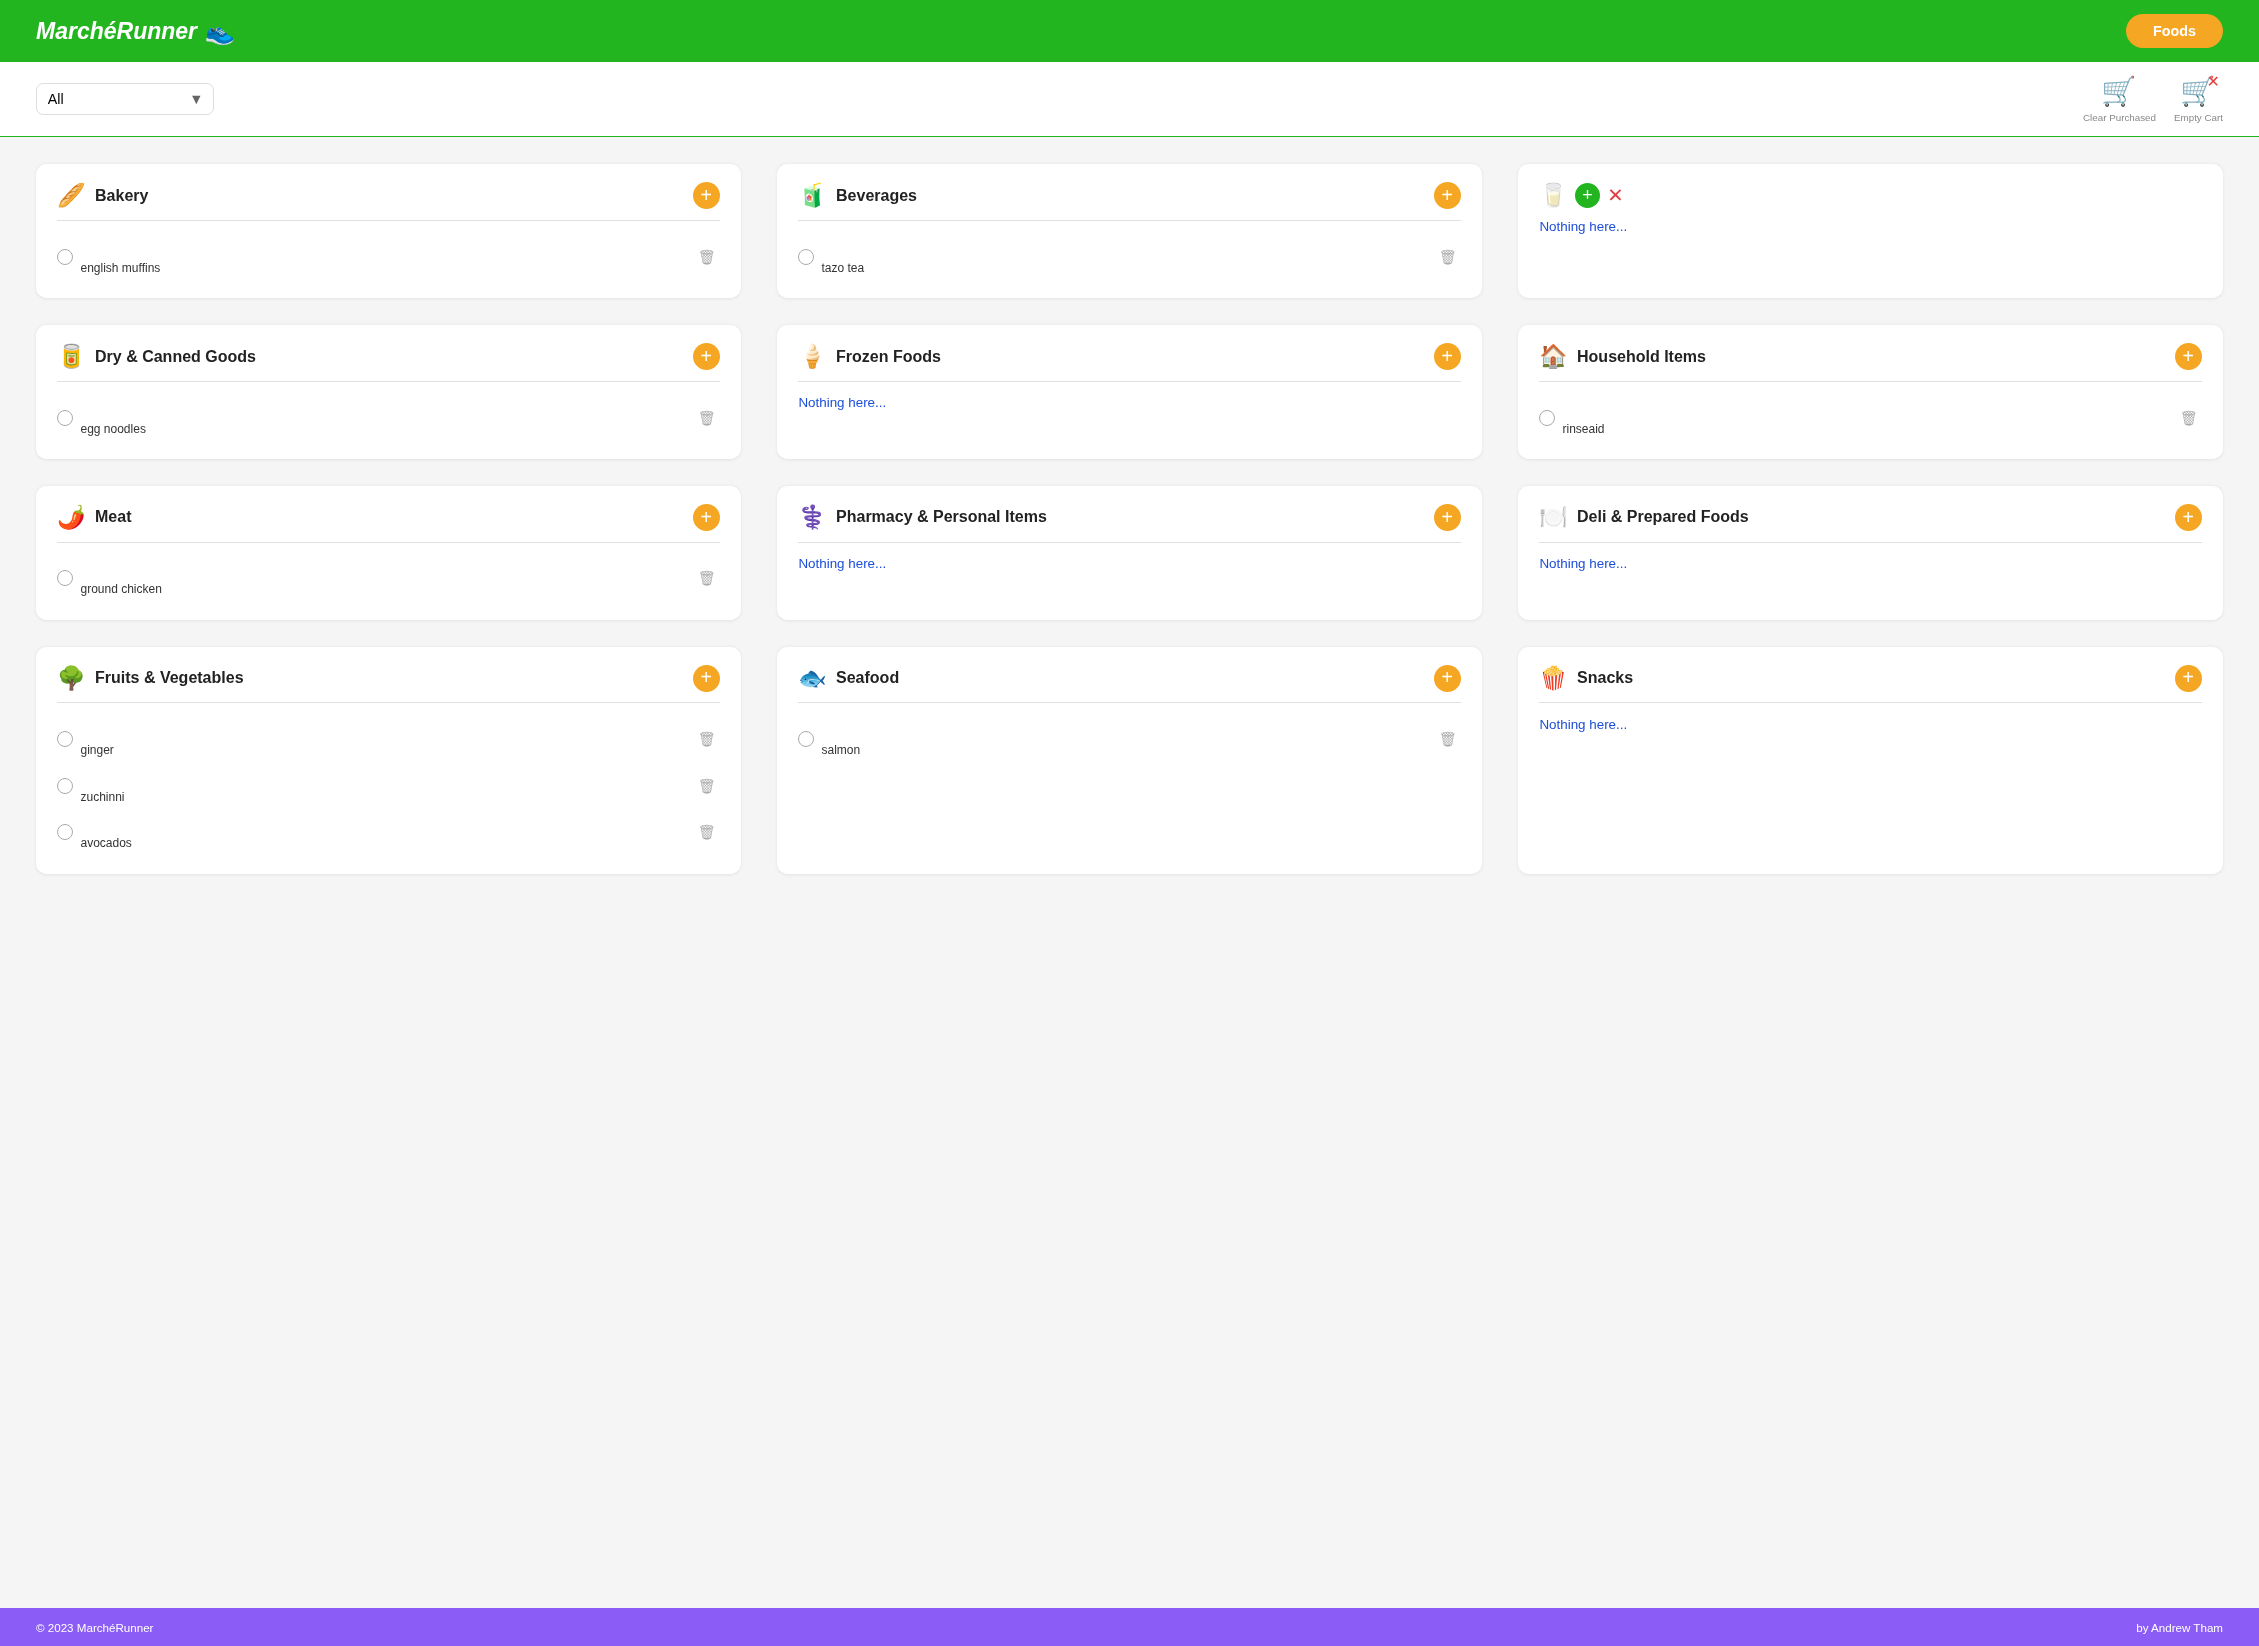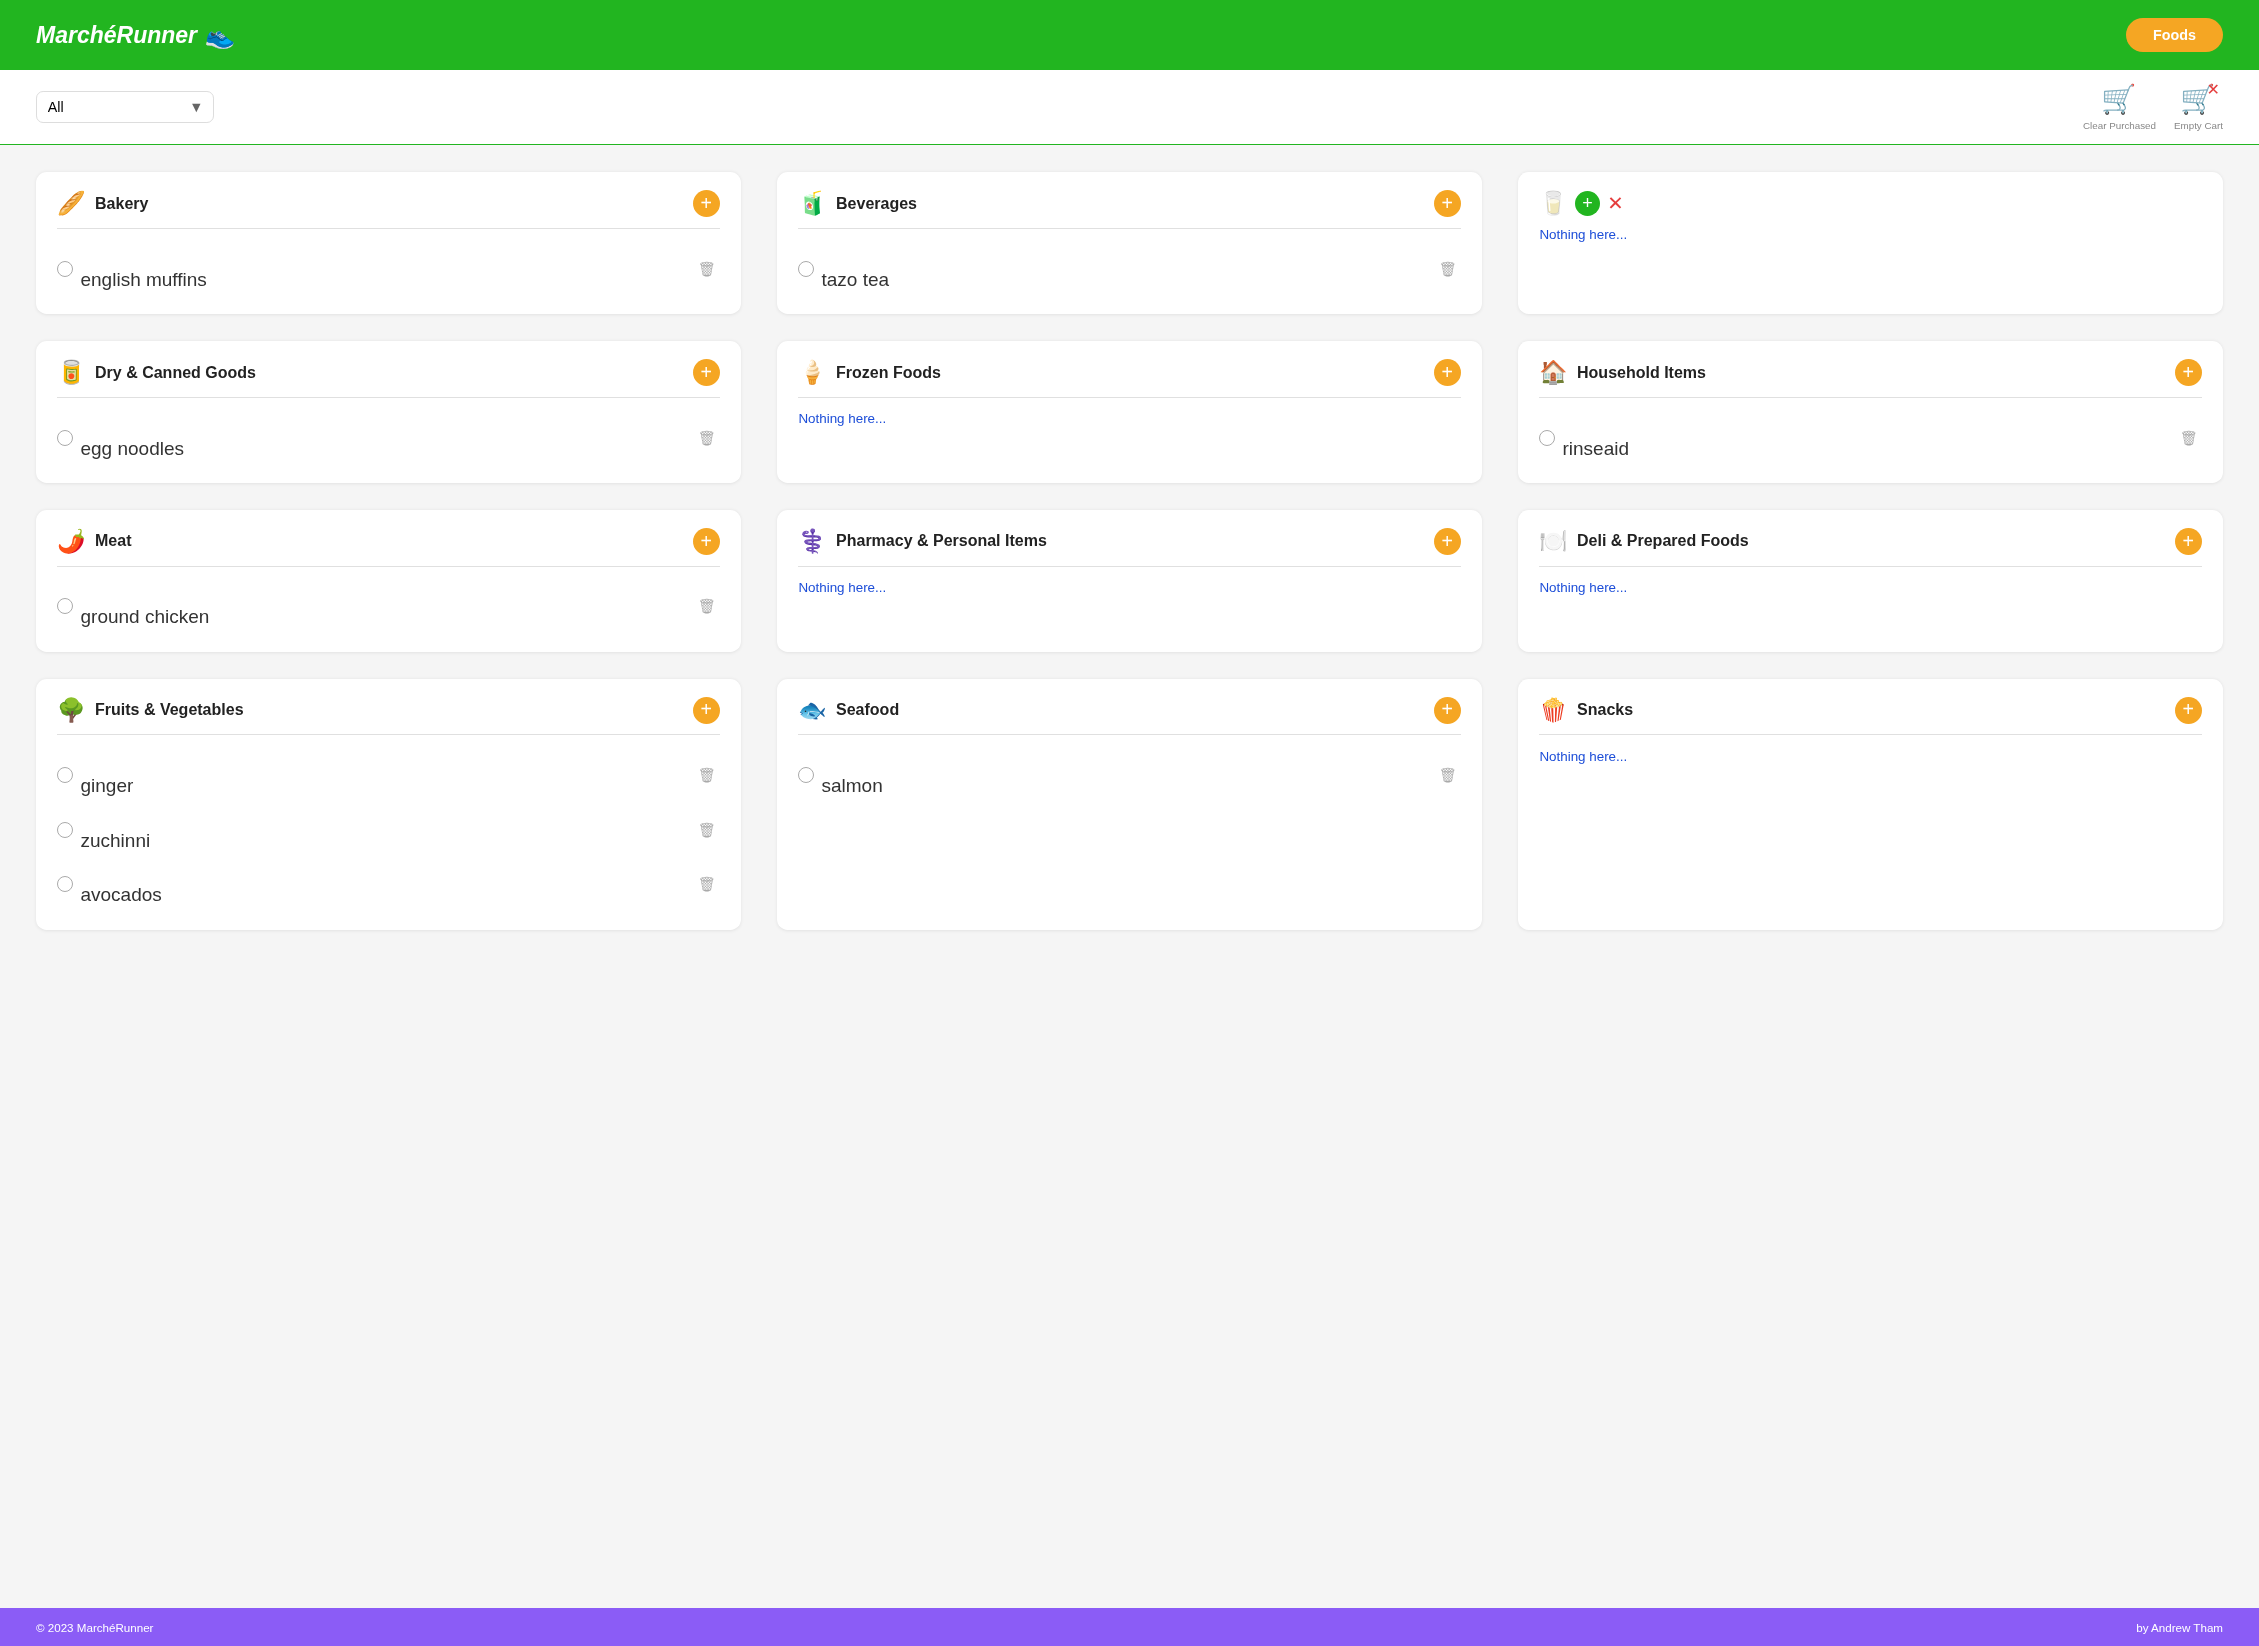--- a/index.html
+++ b/index.html
@@ -2,21 +2,21 @@
 <html style="font-size:14.3px"><head>
   <meta charset="utf-8">
   <style>
     * { box-sizing: border-box; margin: 0; padding: 0; }
     body { font-family: -apple-system, BlinkMacSystemFont, 'Segoe UI', sans-serif; background: #f5f5f5; min-height: 100vh; display: flex; flex-direction: column; }
 
     
     .header {
       background: #22b520;
       padding: 0 36px;
-      height: 70px;
+      height: 62px;
       display: flex;
       align-items: center;
       justify-content: space-between;
     }
     .logo {
       font-style: italic;
       font-size: 23px;
       font-weight: 700;
       color: white;
       display: flex;
@@ -158,21 +158,21 @@
     .item-checkbox {
       width: 16px;
       height: 16px;
       border-radius: 50%;
       border: 1.8px solid #aaa;
       background: white;
       cursor: pointer;
       flex-shrink: 0;
     }
     .item-name {
-      font-size: 19px;
+      font-size: 12px;
       color: #333;
       margin-top: 22px;
     }
     .delete-btn {
       background: none;
       border: none;
       cursor: pointer;
       color: #aaa;
       font-size: 14.3px;
       padding: 1.8px 3.6px;

